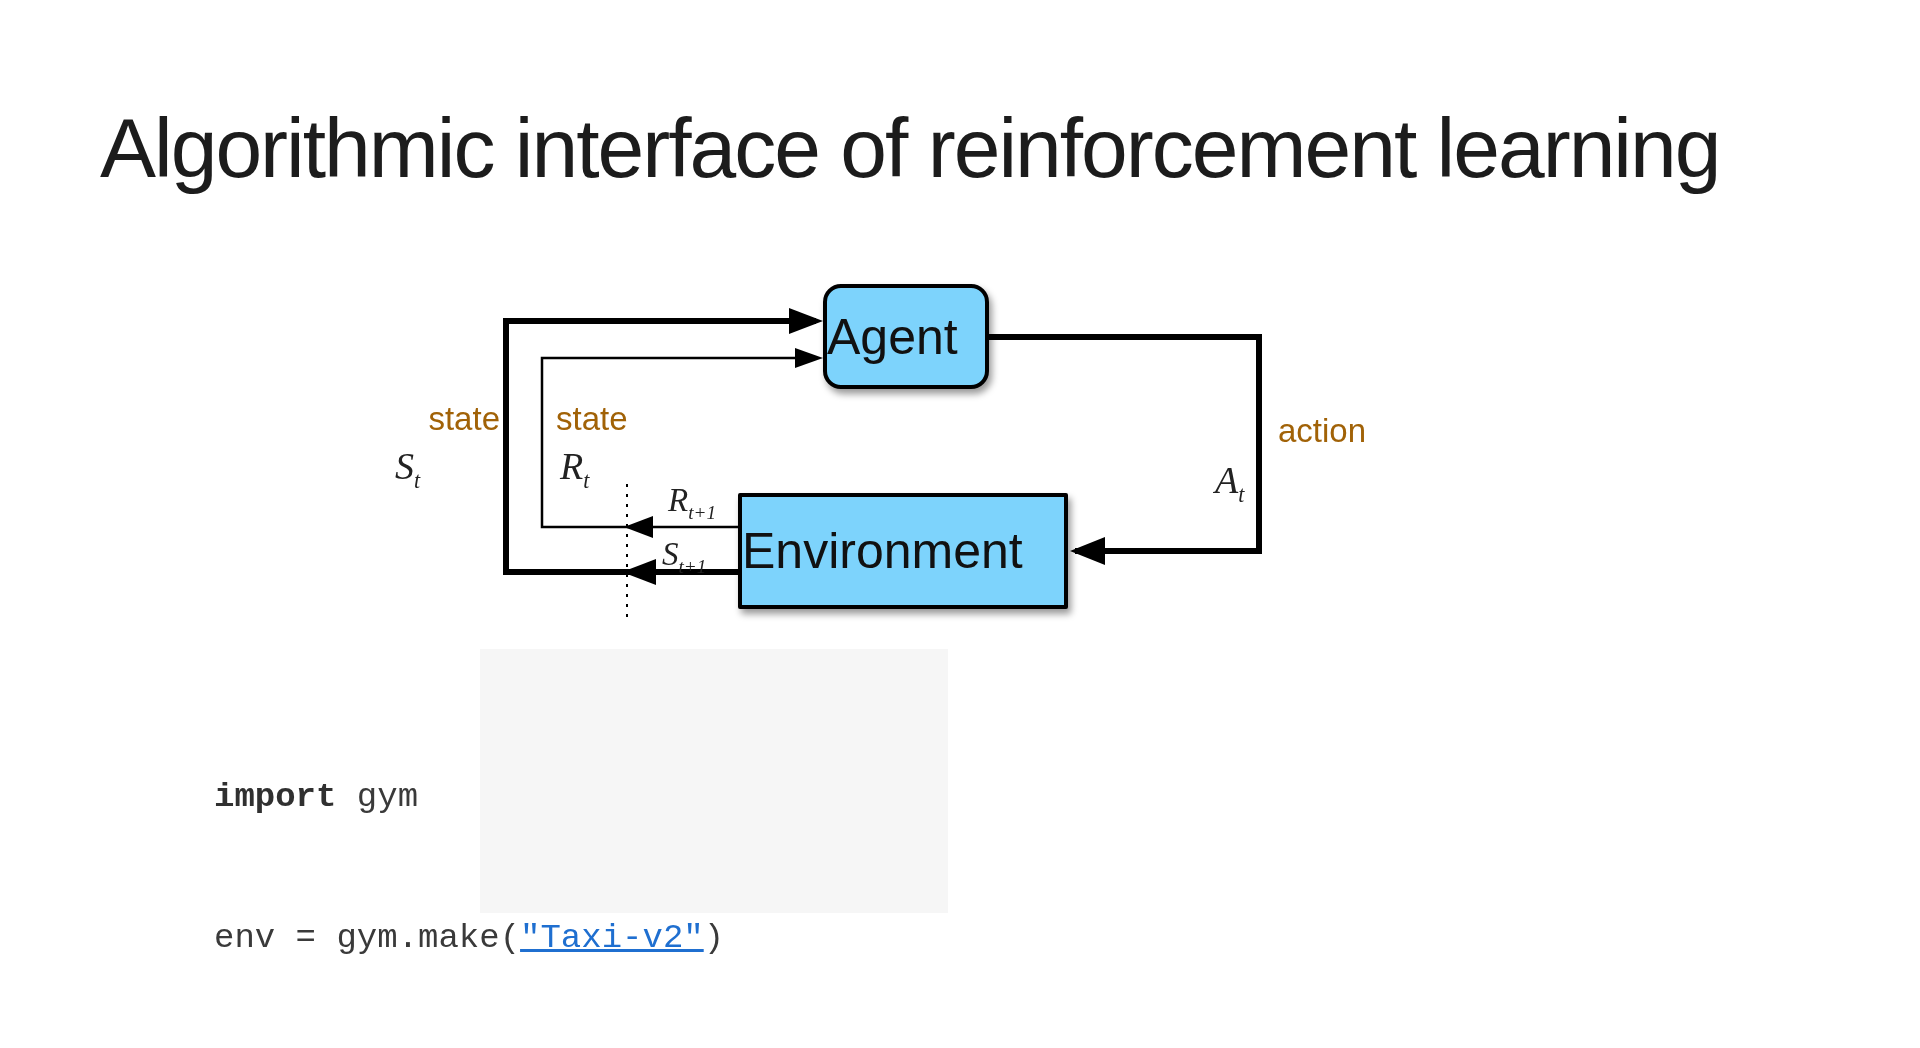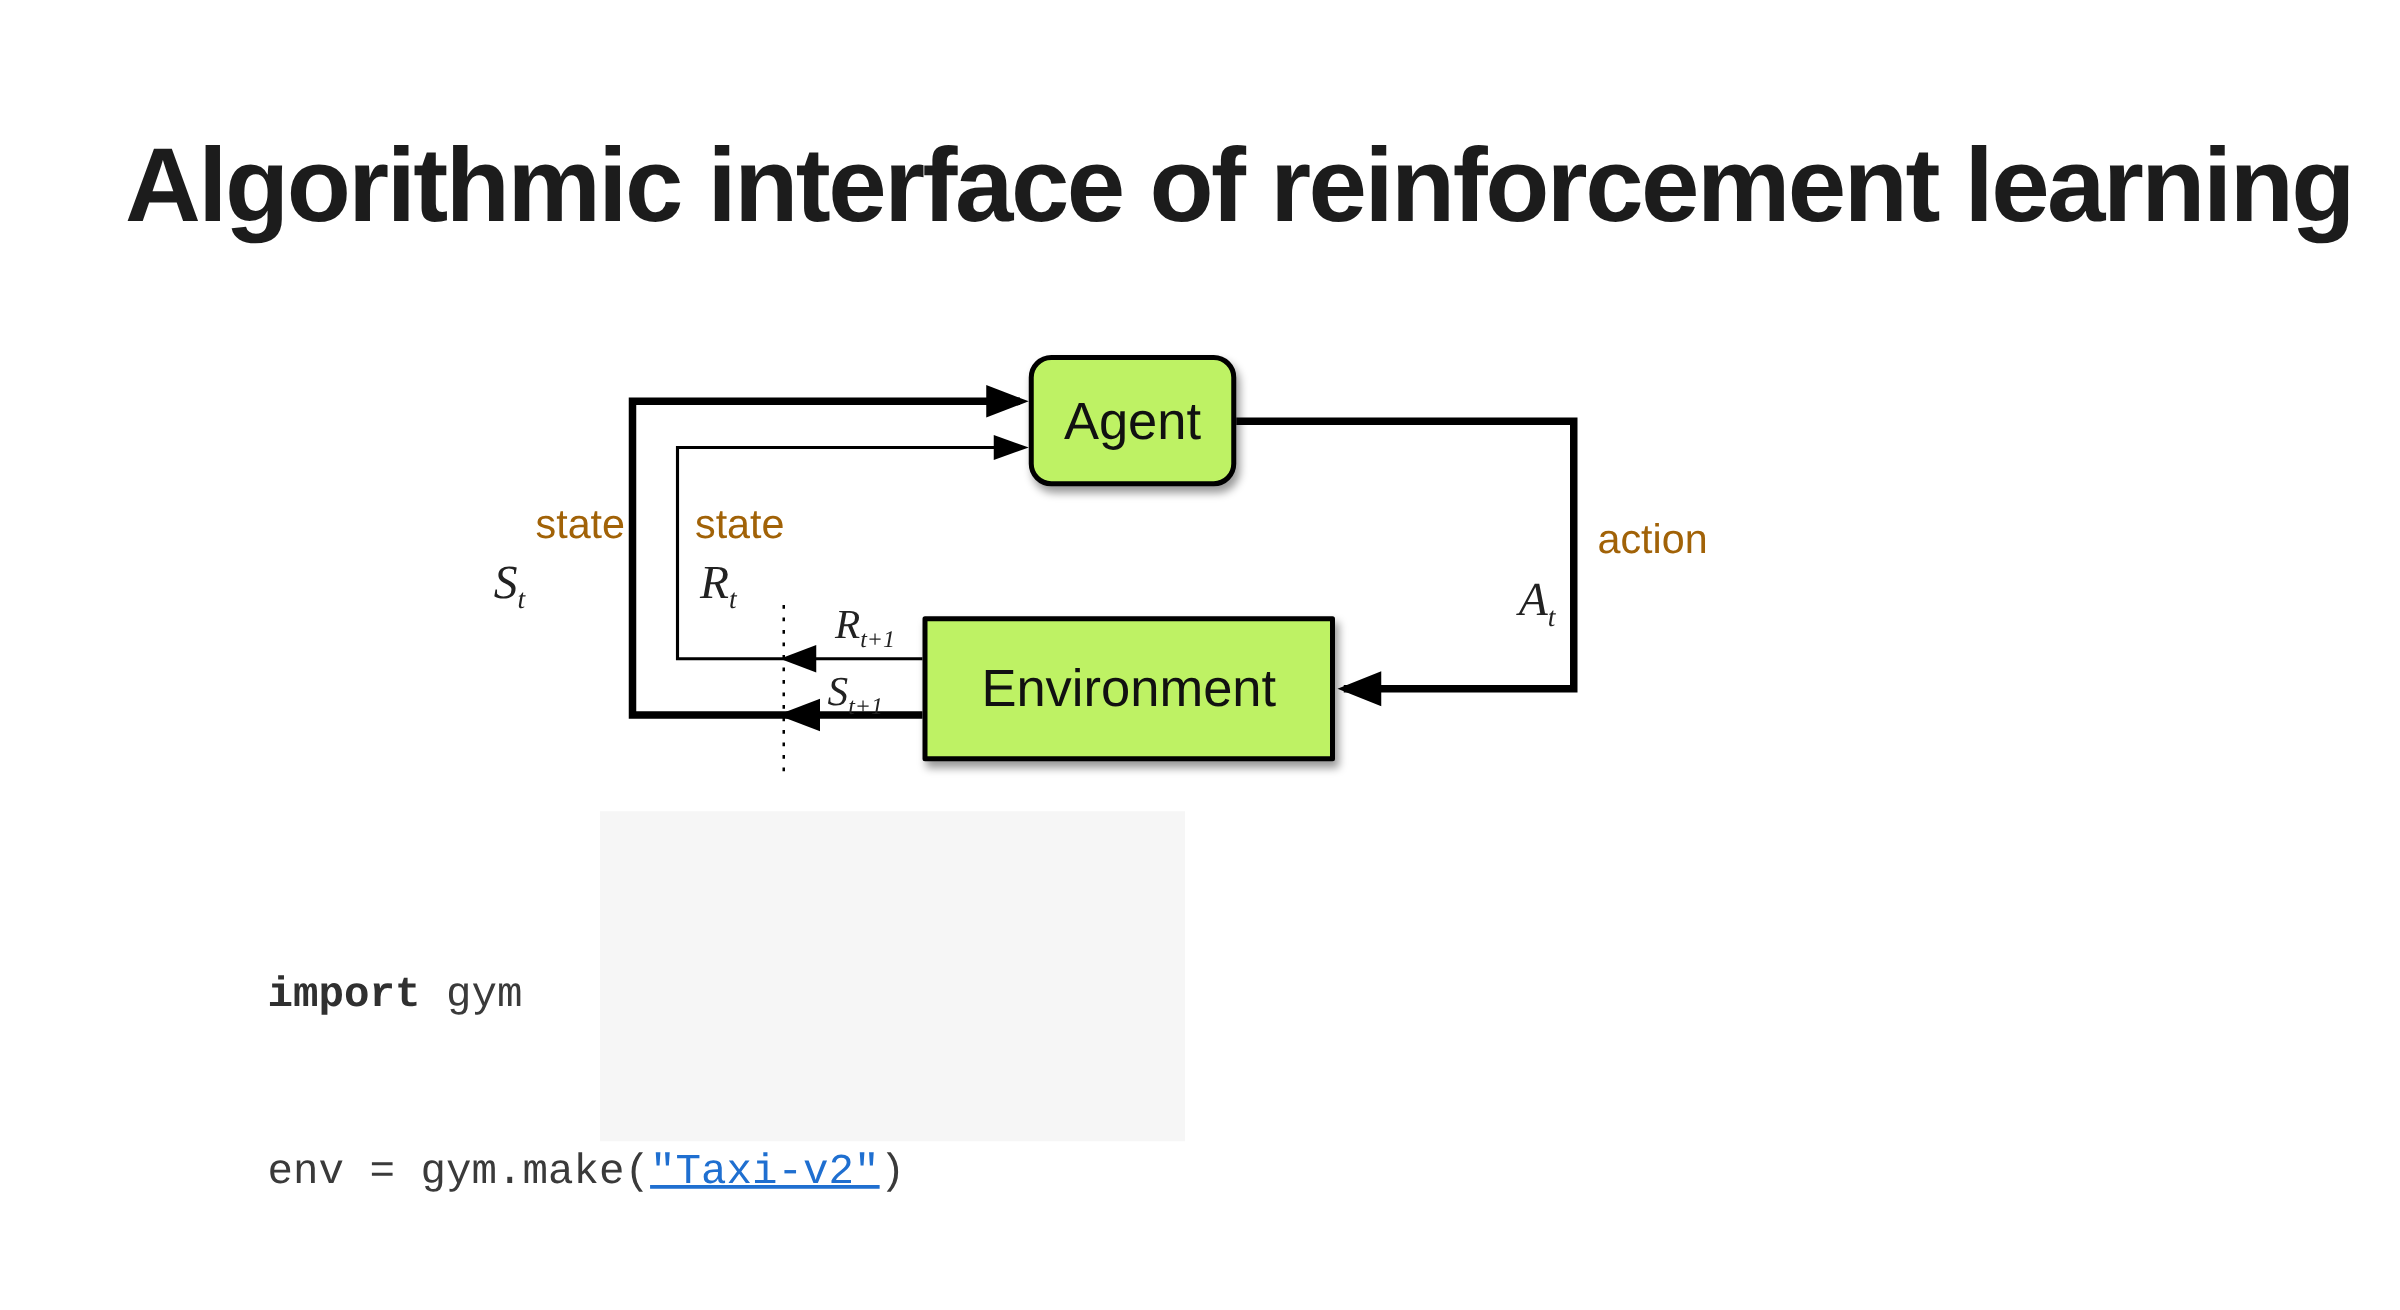--- a/index.html
+++ b/index.html
@@ -1,32 +1,32 @@
 <!DOCTYPE html>
 <html><head>
 <meta charset="utf-8">
 <style>
   html,body{margin:0;padding:0;background:#ffffff;}
   body{width:1920px;height:1048px;position:relative;overflow:hidden;
        font-family:"Liberation Sans",sans-serif;color:#1c1c1c;}
 
   .slide-title{
     position:absolute;left:100px;top:44px;
-    font-size:84px;font-weight:700;letter-spacing:-2px;
+    font-size:84px;font-weight:400;letter-spacing:-2px;
     white-space:nowrap;color:#1c1c1c;
   }
 
   
   .diagram-svg{position:absolute;left:0;top:0;width:1920px;height:1048px;}
   .rl-box{
     position:absolute;box-sizing:border-box;
-    border:4px solid #000;border-radius:18px;background:#bef264;
+    border:4px solid #000;border-radius:18px;background:#7dd3fc;
     box-shadow:3px 5px 7px rgba(0,0,0,0.40);
-    display:flex;align-items:center;justify-content:center;
-    font-size:42px;color:#111;
+    display:flex;align-items:center;
+    font-size:50px;color:#111;
   }
   .agent-box{left:823px;top:284px;width:166px;height:105px;}
   .environment-box{left:738px;top:493px;width:330px;height:116px;border-radius:2px;}
 
   .lbl-word{position:absolute;font-size:33px;color:#a16207;}
   .lbl-math{position:absolute;font-family:"Liberation Serif",serif;
             font-style:italic;font-size:38px;color:#222;}
   .lbl-math sub{font-size:0.58em;font-style:italic;}
   .lbl-math-sm{font-size:33px;}
 

